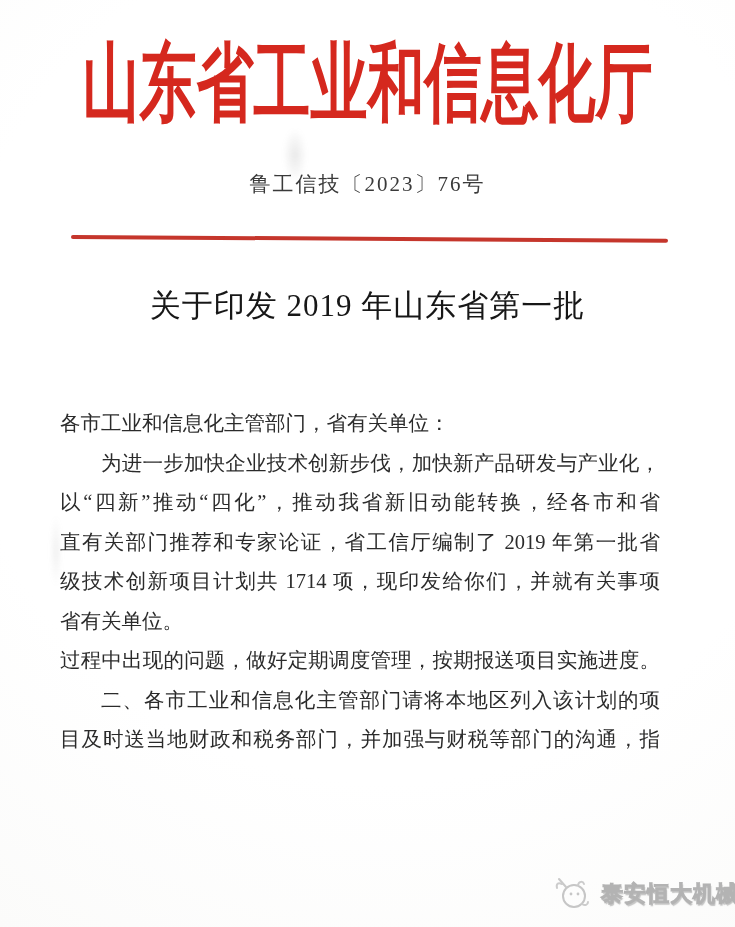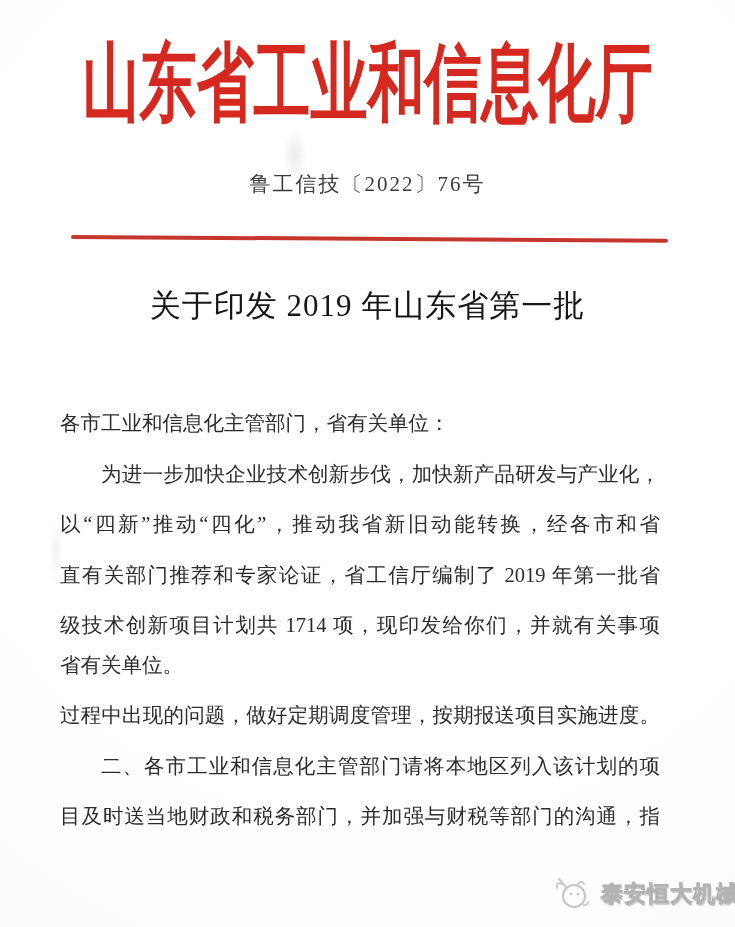--- a/index.html
+++ b/index.html
@@ -27,21 +27,21 @@
   .title {
     position:absolute; top:283px; left:0; width:735px;
     text-align:center; font-weight:normal; font-size:31px; line-height:45px;
     color:#171717; letter-spacing:1px;
   }
   .docbody {
     position:absolute; top:404px; left:60px; width:600px;
     font-size:20.5px; line-height:39.5px; color:#2b2b2b;
   }
   .line { min-height:39.5px; }
-  .line.just { text-align:justify; text-align-last:justify;margin-top:11px; }
+  .line.just { text-align:justify; text-align-last:justify; }
   .line.indent { text-indent:41px; }
   .watermark {
     position:absolute; left:548px; top:874px;
     display:flex; align-items:center; gap:5px;
   }
   .watermark .wm-text {
     font-family:"Liberation Sans","DejaVu Sans",sans-serif;
     font-size:22px; font-weight:bold; letter-spacing:1px; white-space:nowrap;
     color:#e3e3e3; -webkit-text-stroke:1px #b3b3b3;
     text-shadow:1px 1.5px 1px rgba(150,150,150,0.55);
@@ -57,21 +57,21 @@
     filter:blur(2px);
   }
 </style>
 </head>
 <body>
 
 <div class="page">
 
   <h1 class="agency">山东省工业和信息化厅</h1>
 
-  <div class="docnum">鲁工信技〔2022〕76号</div>
+  <div class="docnum">鲁工信技〔2023〕76号</div>
 
   <div class="divider"></div>
 
   <div class="title">
     <div>关于印发 2019 年山东省第一批</div>
   </div>
 
   <div class="docbody">
     <div class="line">各市工业和信息化主管部门，省有关单位：</div>
     <div class="line indent just">为进一步加快企业技术创新步伐，加快新产品研发与产业化，</div>

